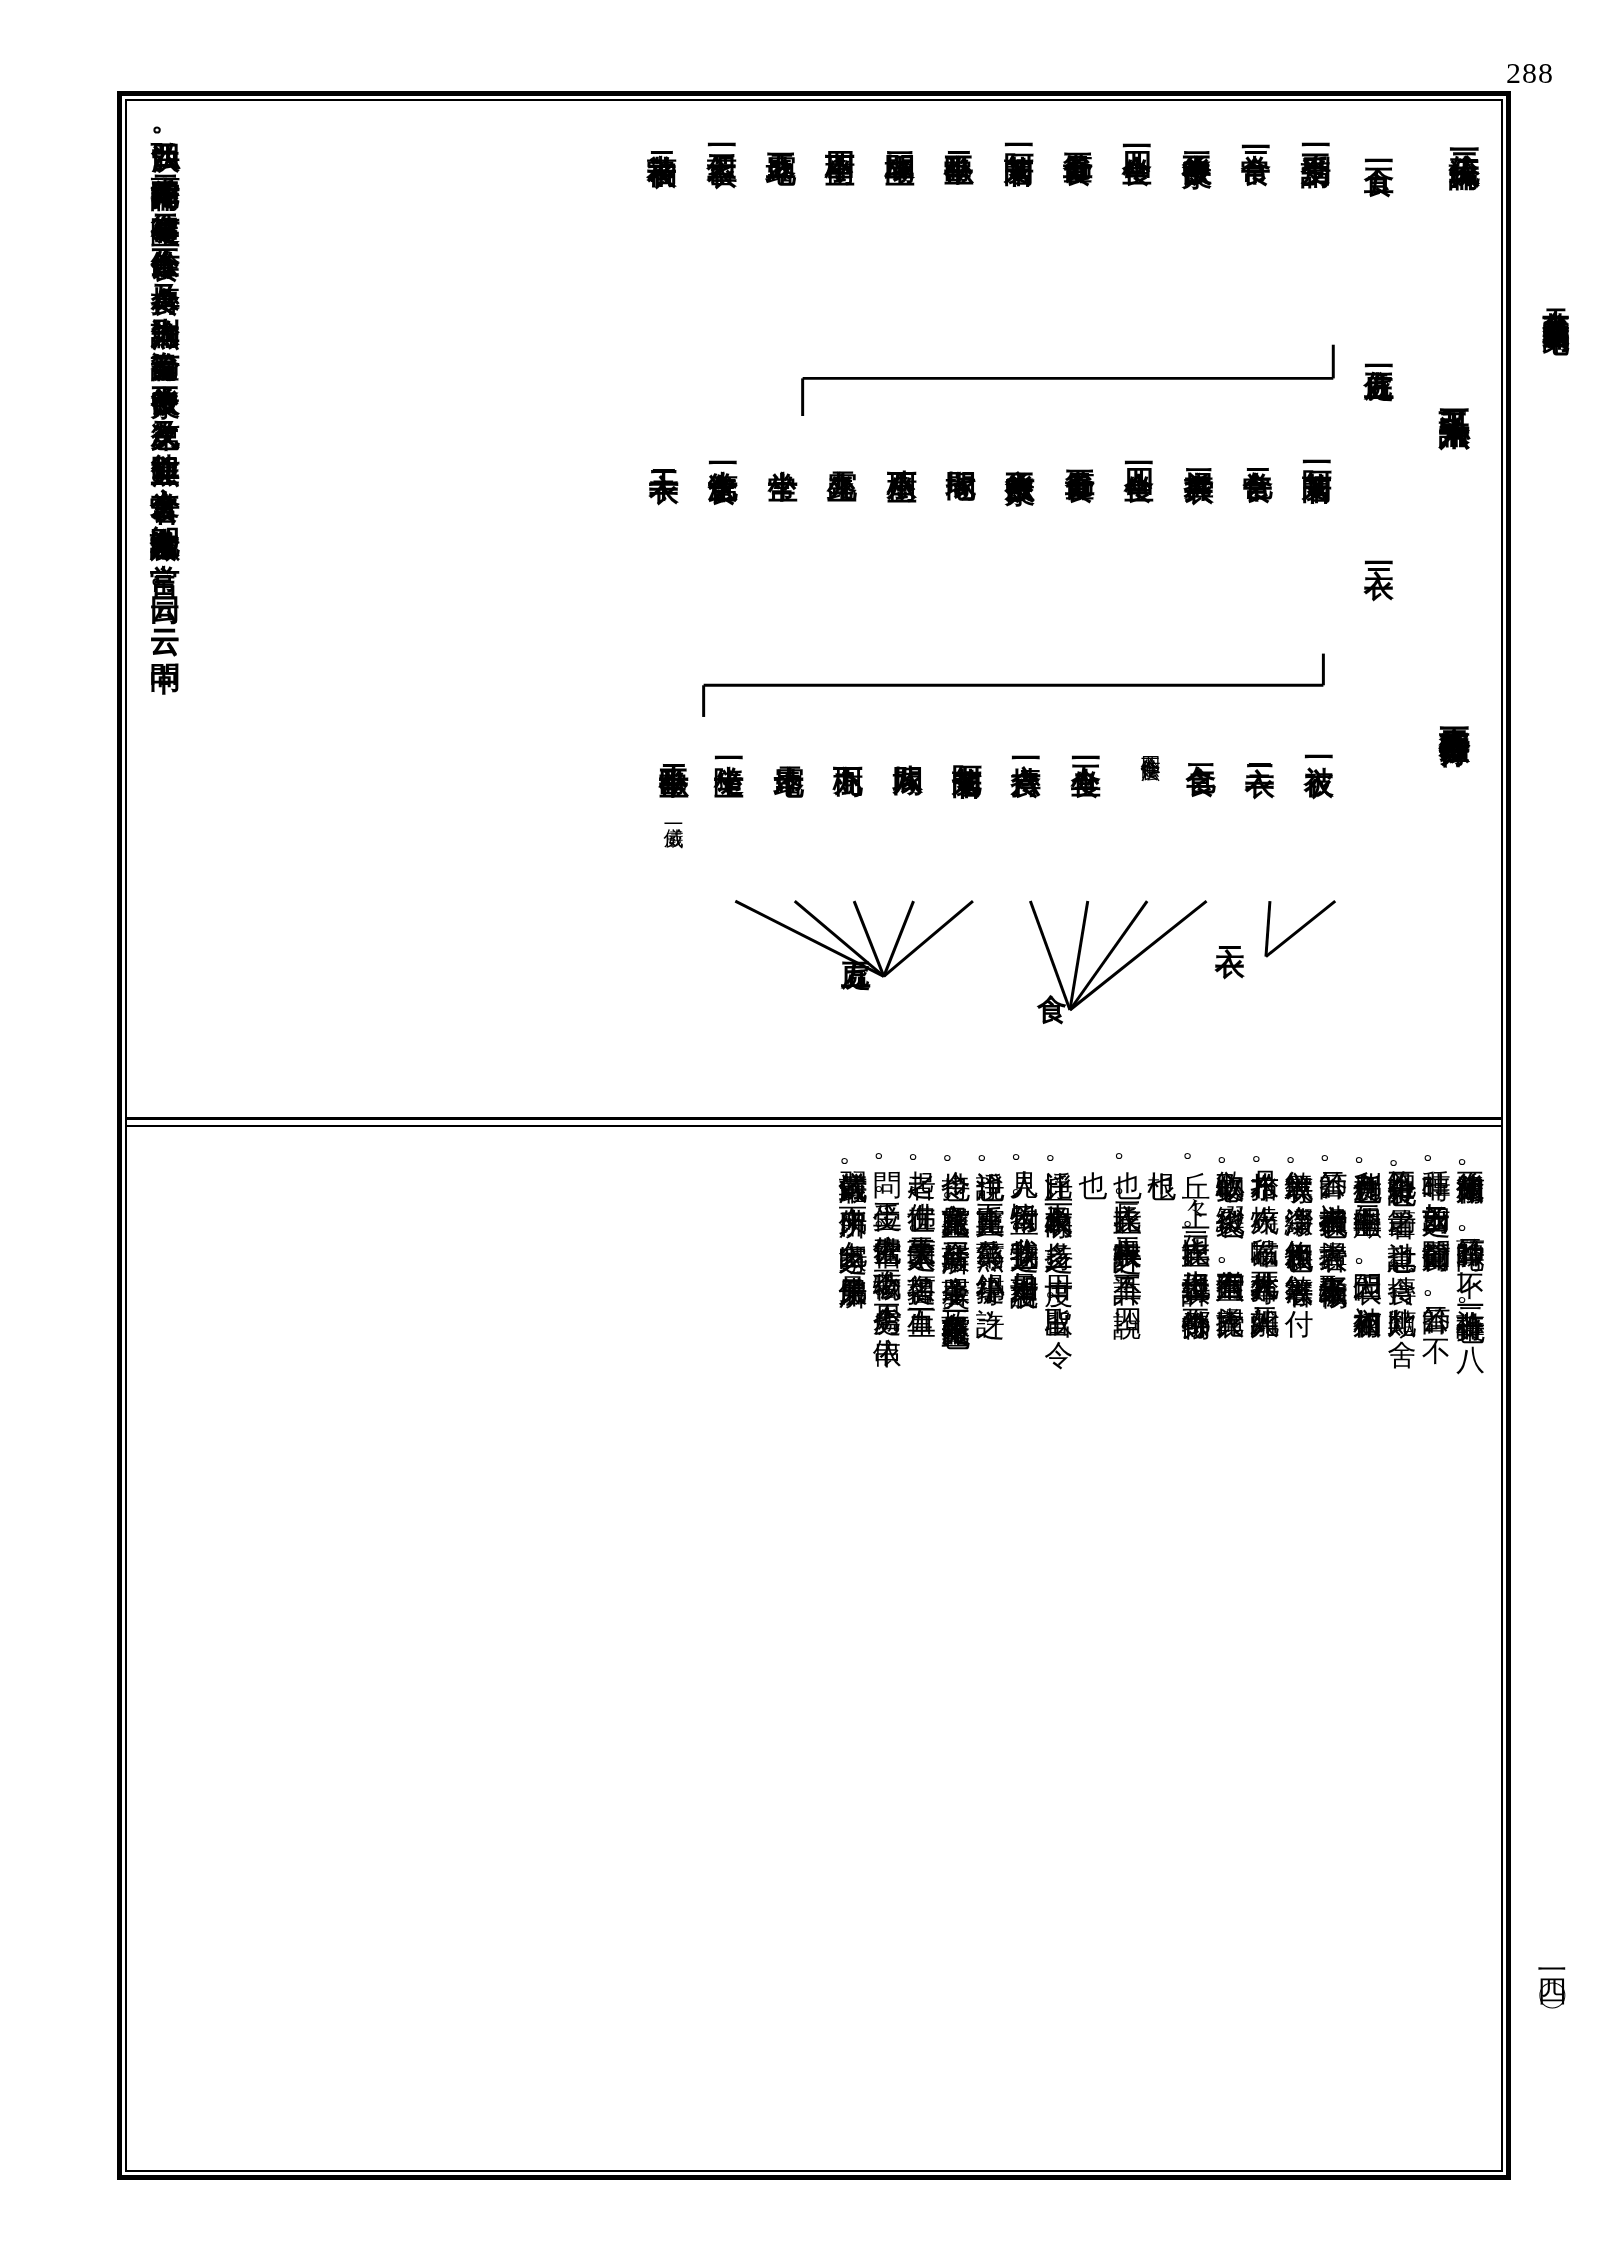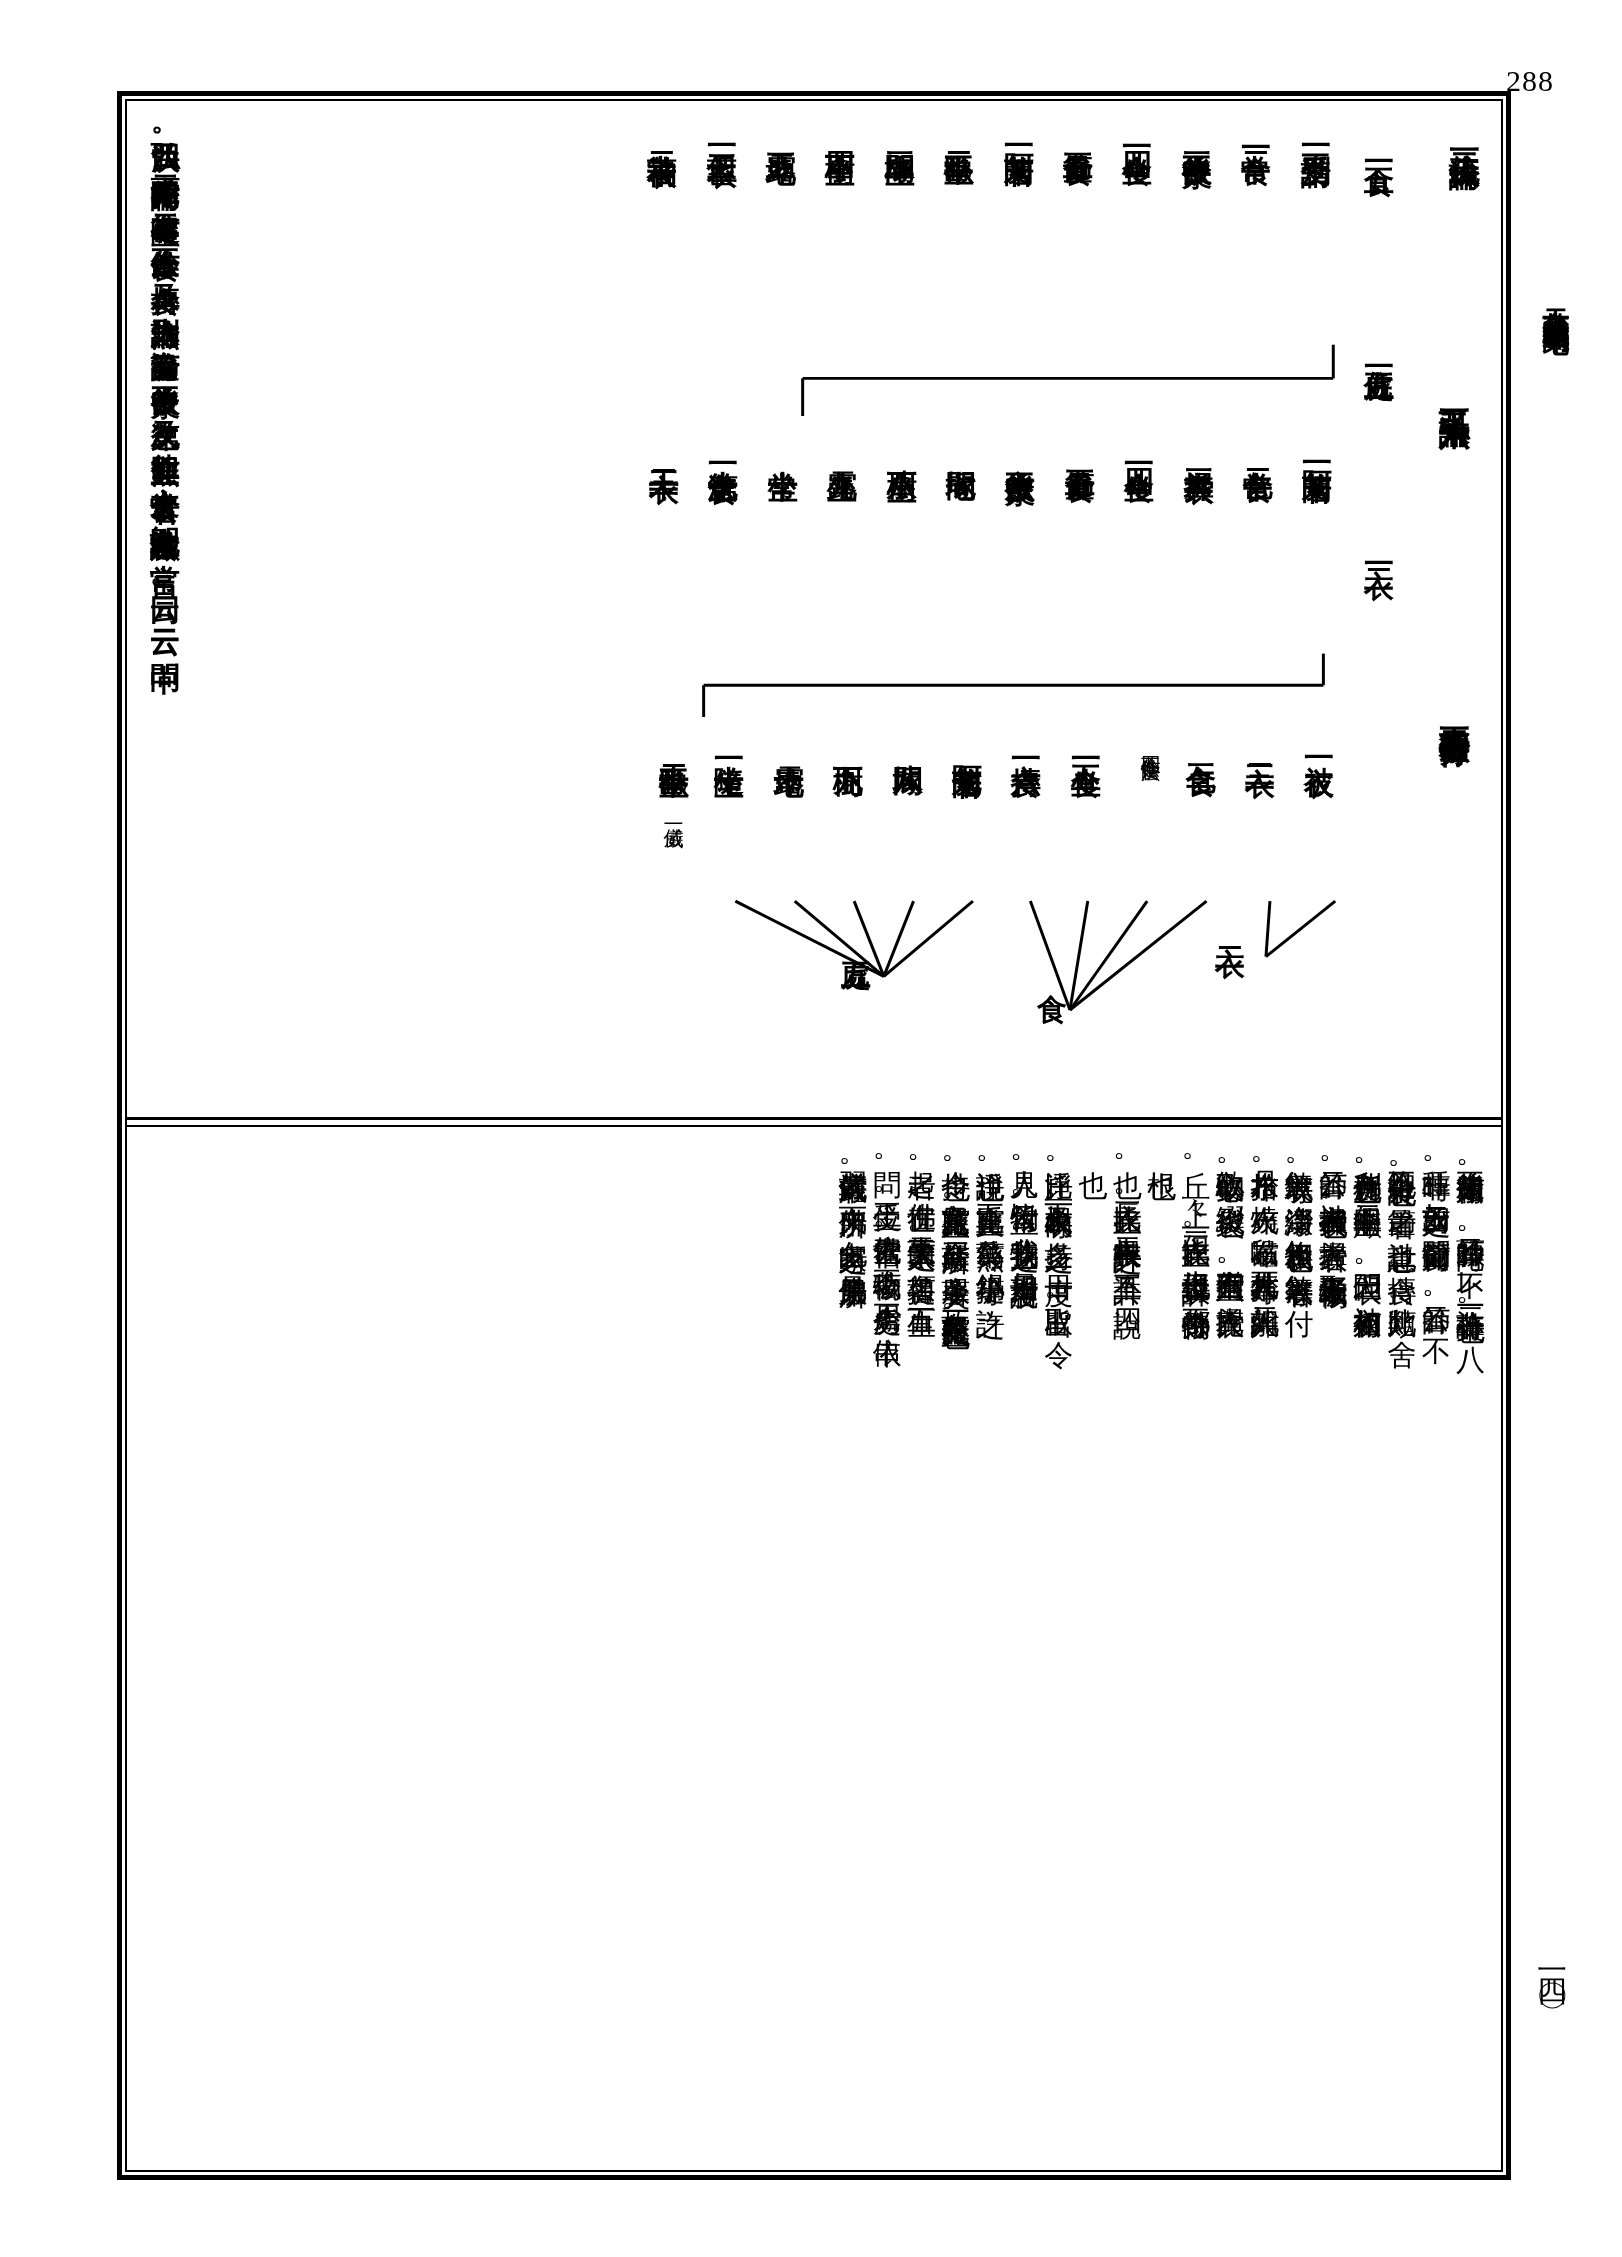--- a/index.html
+++ b/index.html
@@ -13,21 +13,21 @@
   }
   #page {
     position: relative;
     width: 1623px;
     height: 2257px;
     background: #ffffff;
     overflow: hidden;
   }
   .page-number-top {
     position: absolute;
-    top: 64px;
+    top: 56px;
     right: 69px;
     font-size: 30px;
     font-family: "Liberation Serif", serif;
     letter-spacing: 1px;
   }
   
   .frame-outer {
     position: absolute;
     left: 117px;
     top: 91px;

